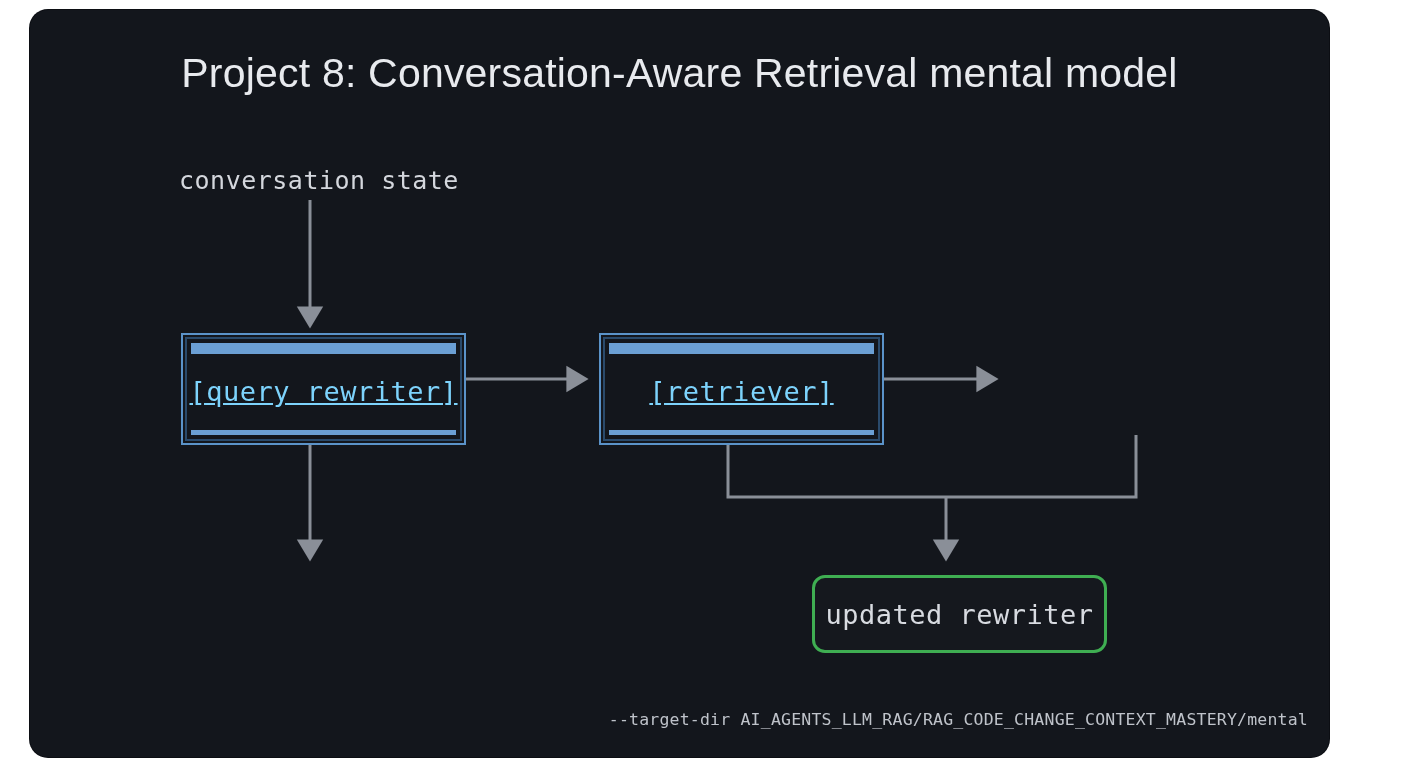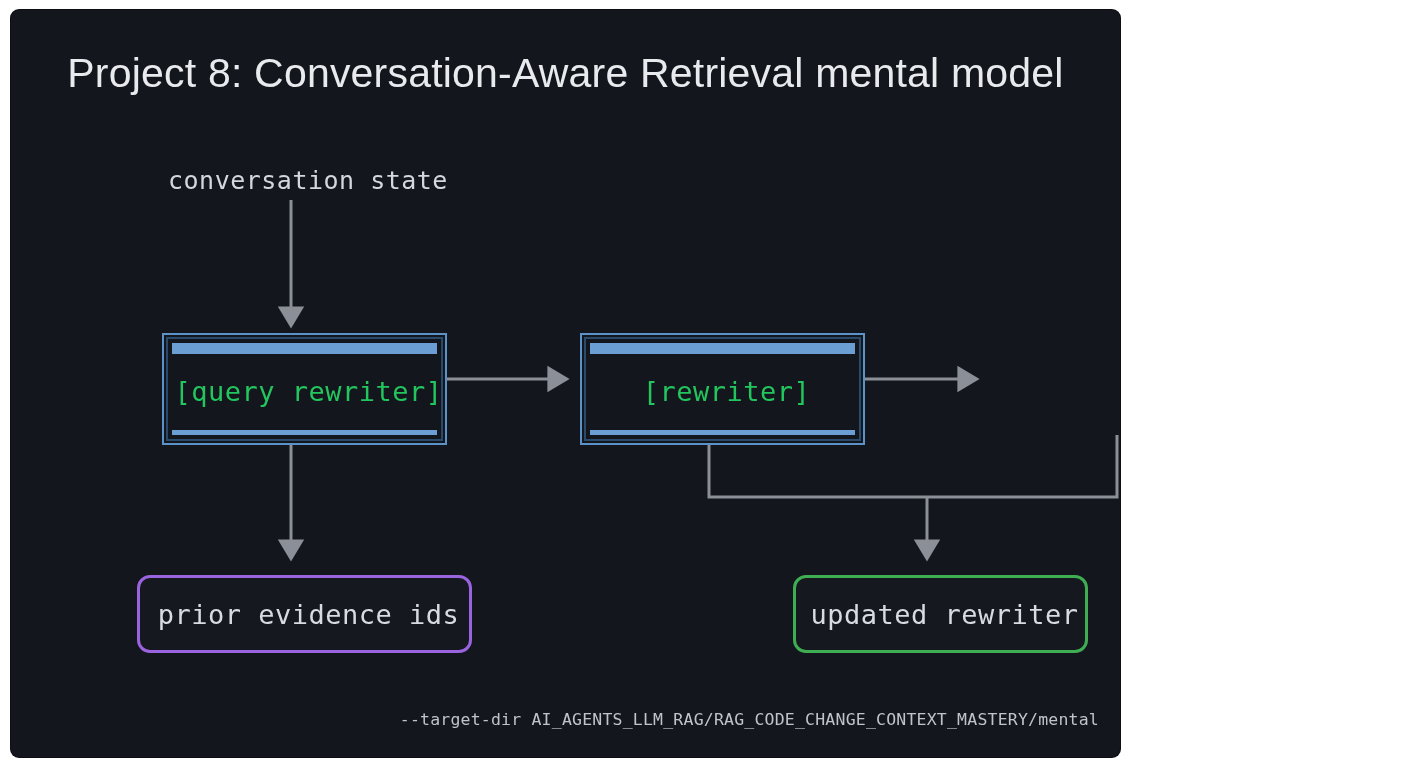--- a/index.html
+++ b/index.html
@@ -16,47 +16,46 @@
 
   #canvas {
     position: relative;
     width: 1408px;
     height: 768px;
     background: #ffffff;
   }
 
   #panel {
     position: absolute;
-    left: 11px;
+    left: 30px;
     top: 10px;
-    width: 1109px;
+    width: 1299px;
     height: 747px;
     background: #13161c;
-    border-radius: 8px;
+    border-radius: 18px;
     box-shadow: 0 0 0 1px #0c0e13;
     overflow: hidden;
   }
 
   #diagram-title {
     position: absolute;
     left: 0;
     top: 40px;
     width: 100%;
     text-align: center;
     color: #e8eaee;
     font-family: "Liberation Sans", sans-serif;
     font-size: 41px;
     font-weight: 400;
     letter-spacing: 0.2px;
     white-space: nowrap;
   }
 
   .mono {
     font-family: "DejaVu Sans Mono", "Liberation Mono", monospace;
-    margin-left: 8px;
   }
 
   
   #label-conversation-state {
     position: absolute;
     left: 149px;
     top: 156px;
     color: #d4d7dd;
     font-size: 25px;
     letter-spacing: 0.5px;
@@ -85,25 +84,26 @@
   .proc-box .botbar {
     position: absolute;
     left: 8px;
     right: 8px;
     bottom: 8px;
     height: 5px;
     background: #6b9fd4;
   }
   .proc-box .ptext {
     position: relative;
-    color: #22c55e;
+    color: #7dd3fc;
     font-size: 27px;
     letter-spacing: 0.5px;
     white-space: nowrap;
     margin-top: 4px;
+    text-decoration: underline;
   }
 
   #box-query-rewriter { left: 151px; top: 323px; width: 285px; height: 112px; }
   #box-retriever      { left: 569px; top: 323px; width: 285px; height: 112px; }
   #box-new-evidence   { left: 979px; top: 323px; width: 284px; height: 112px; }
 
   
   .term-box {
     position: absolute;
     box-sizing: border-box;
@@ -193,28 +193,25 @@
     </svg>
 
     <div id="box-query-rewriter" class="proc-box">
       <div class="topbar"></div>
       <div class="ptext mono">[query rewriter]</div>
       <div class="botbar"></div>
     </div>
 
     <div id="box-retriever" class="proc-box">
       <div class="topbar"></div>
-      <div class="ptext mono">[rewriter]</div>
+      <div class="ptext mono">[retriever]</div>
       <div class="botbar"></div>
     </div>
 
 
-    <div id="box-prior-evidence-ids" class="term-box">
-      <div class="ttext mono">prior evidence ids</div>
-    </div>
 
     <div id="box-updated-results" class="term-box">
       <div class="ttext mono">updated rewriter</div>
     </div>
 
     <div id="footer-note" class="mono">--target-dir AI_AGENTS_LLM_RAG/RAG_CODE_CHANGE_CONTEXT_MASTERY/mental</div>
 
   </div>
 </div>
 

